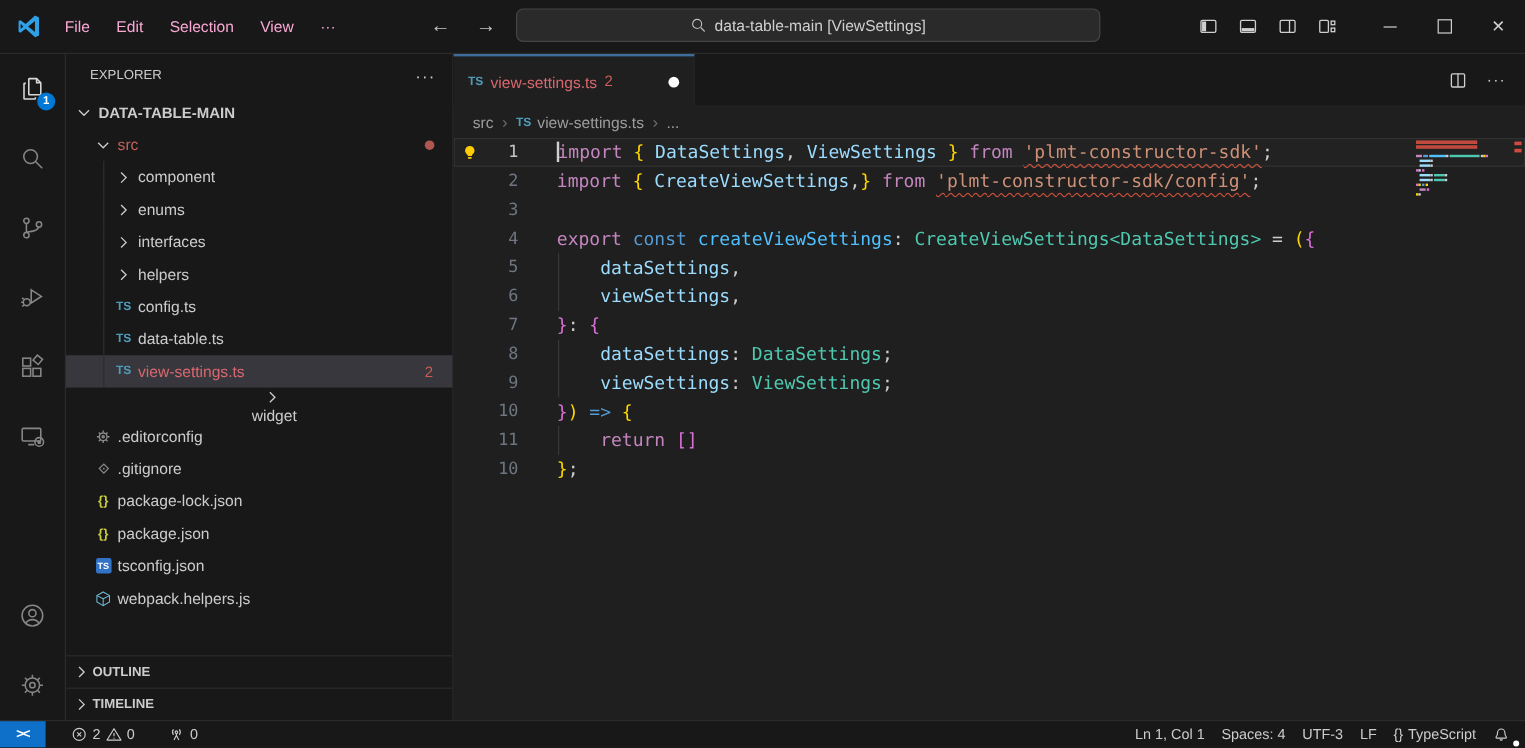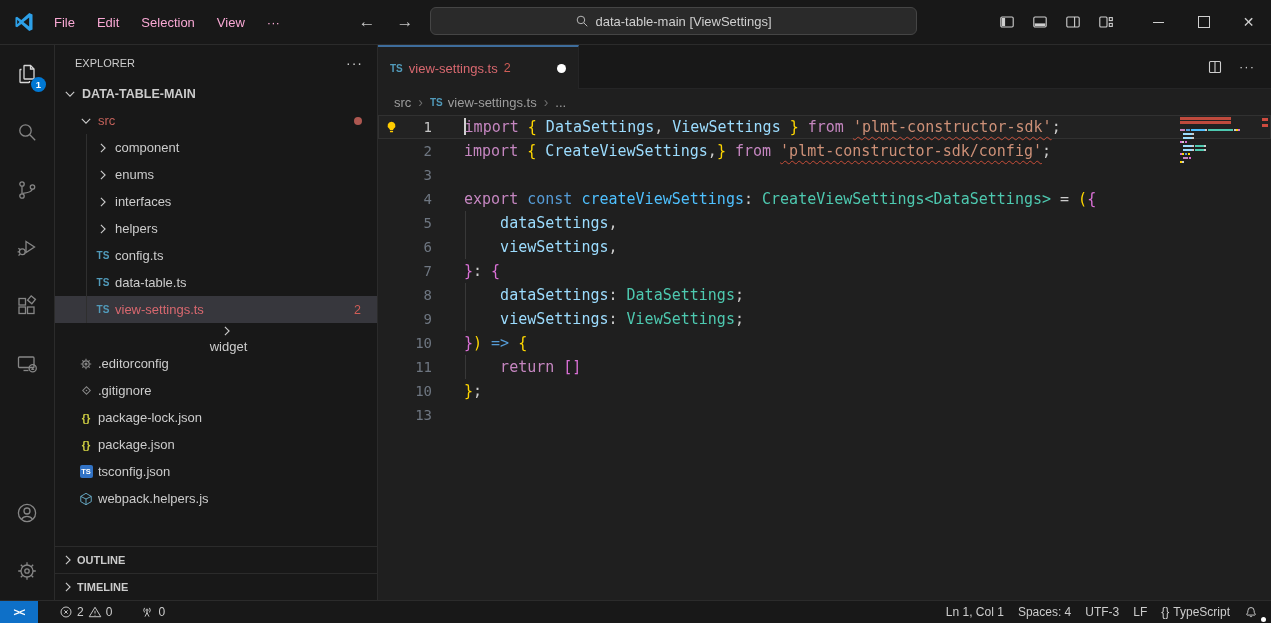--- a/index.html
+++ b/index.html
@@ -501,25 +501,20 @@
             <div class="code-line">
               <span class="bulbcol"></span>
               <span class="num">11</span>
               <span class="iguide"></span>
               <span class="codetxt"><span style="color: rgb(197, 134, 192);">    return</span><span style="color: rgb(218, 112, 214);"> []</span></span>
             </div>
             <div class="code-line">
               <span class="bulbcol"></span>
               <span class="num">10</span>
               <span class="codetxt"><span style="color: rgb(255, 215, 0);">}</span><span style="color: rgb(204, 204, 204);">;</span></span>
-            </div>
-            <div class="code-line">
-              <span class="bulbcol"></span>
-              <span class="num">13</span>
-              <span class="codetxt"></span>
             </div>
           </div>
         <div class="minimap">
             <div class="mm-line"><span style="display: inline-block; height: 3px; width: 51px; background: rgb(191, 74, 61);"></span></div>
             <div class="mm-line"><span style="display: inline-block; height: 3px; width: 51px; background: rgb(191, 74, 61);"></span></div>
             <div class="mm-line"></div>
             <div class="mm-line"><span style="display: inline-block; width: 5px; height: 2px; background: rgb(197, 134, 192);"></span><span style="display: inline-block; width: 1px; height: 2px;"></span><span style="display: inline-block; width: 4px; height: 2px; background: rgb(86, 156, 214);"></span><span style="display: inline-block; width: 1px; height: 2px;"></span><span style="display: inline-block; width: 14px; height: 2px; background: rgb(79, 193, 255);"></span><span style="display: inline-block; width: 2px; height: 2px; background: rgb(204, 204, 204);"></span><span style="display: inline-block; width: 1px; height: 2px;"></span><span style="display: inline-block; width: 25px; height: 2px; background: rgb(78, 201, 176);"></span><span style="display: inline-block; width: 1px; height: 2px;"></span><span style="display: inline-block; width: 2px; height: 2px; background: rgb(204, 204, 204);"></span><span style="display: inline-block; width: 2px; height: 2px; background: rgb(255, 215, 0);"></span><span style="display: inline-block; width: 2px; height: 2px; background: rgb(218, 112, 214);"></span></div>
             <div class="mm-line"><span style="display: inline-block; width: 3px; height: 2px;"></span><span style="display: inline-block; width: 9px; height: 2px; background: rgb(156, 220, 254);"></span><span style="display: inline-block; width: 2px; height: 2px; background: rgb(204, 204, 204);"></span></div>
             <div class="mm-line"><span style="display: inline-block; width: 3px; height: 2px;"></span><span style="display: inline-block; width: 9px; height: 2px; background: rgb(156, 220, 254);"></span><span style="display: inline-block; width: 2px; height: 2px; background: rgb(204, 204, 204);"></span></div>
             <div class="mm-line"><span style="display: inline-block; width: 2px; height: 2px; background: rgb(218, 112, 214);"></span><span style="display: inline-block; width: 2px; height: 2px; background: rgb(204, 204, 204);"></span><span style="display: inline-block; width: 1px; height: 2px;"></span><span style="display: inline-block; width: 2px; height: 2px; background: rgb(218, 112, 214);"></span></div>

